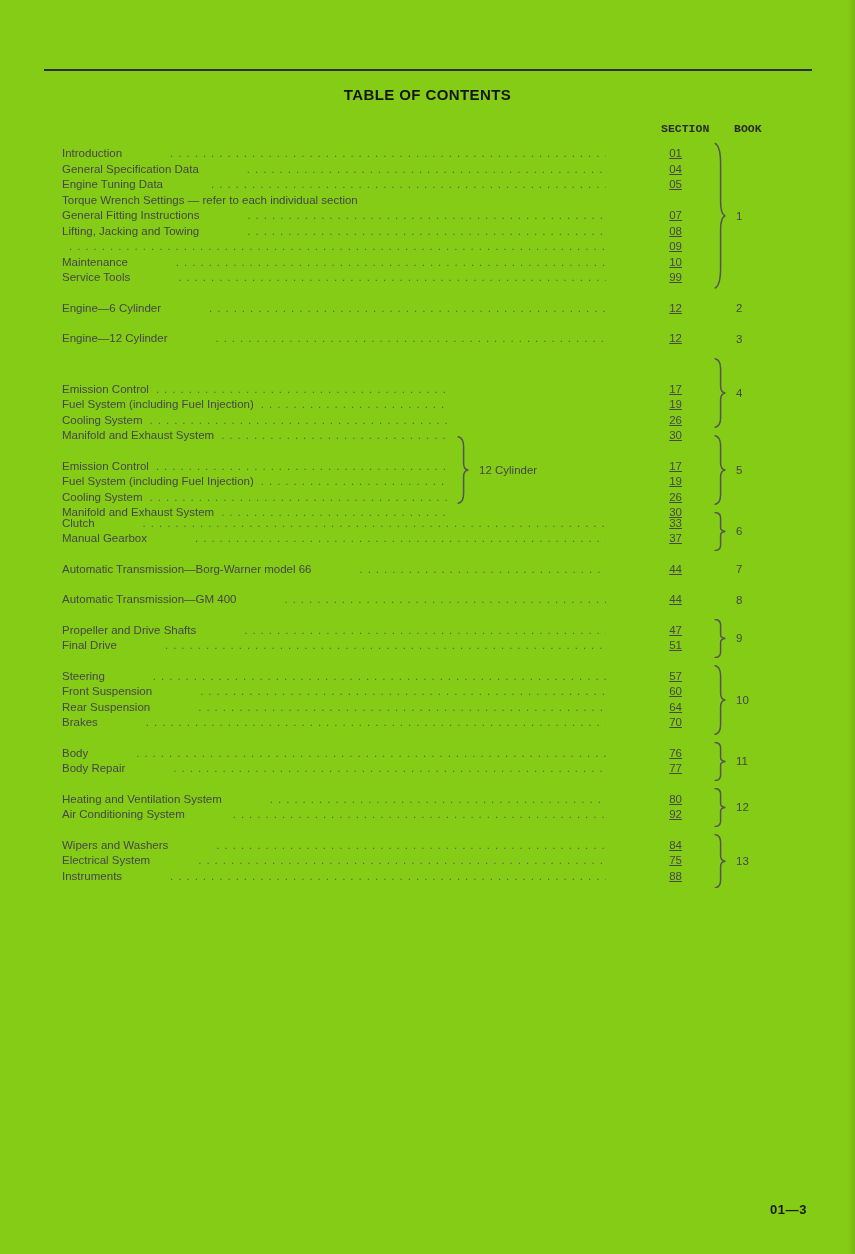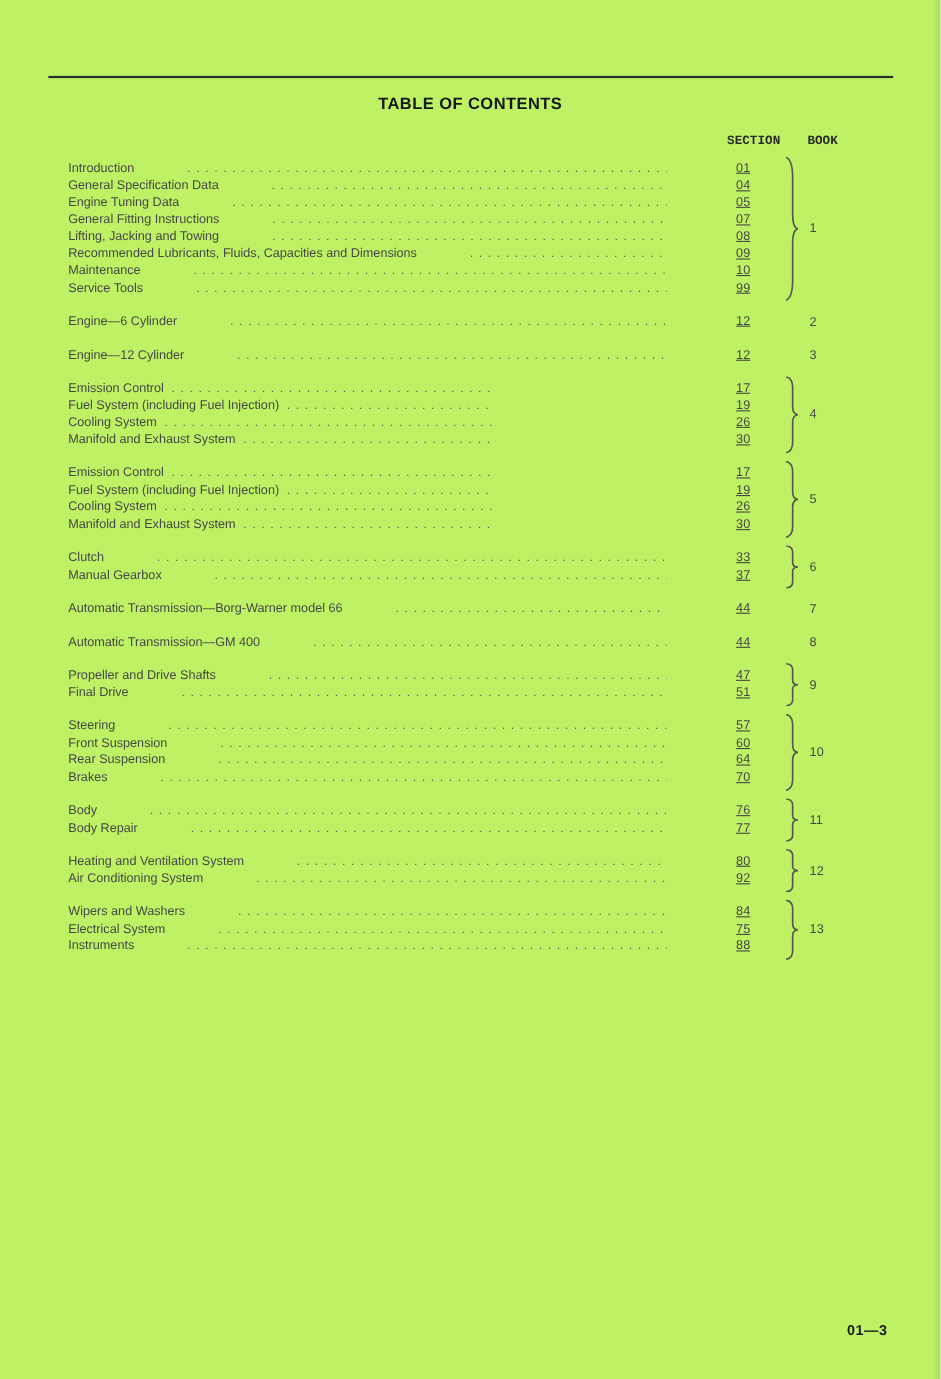--- a/index.html
+++ b/index.html
@@ -1,20 +1,20 @@
 <!DOCTYPE html>
 <html><head>
 <meta charset="utf-8">
 <style>
   html,body { margin:0; padding:0; background:#e9e9e7; }
   .page {
     position:relative;
     width:855px; height:1254px;
     margin:0 auto;
-    background:#bef264;
+    background:#84cc16;
     font-family:"Liberation Sans", sans-serif;
     color:#474747;
     overflow:hidden;
   }
   .page::after{
     content:""; position:absolute; top:0; right:0; width:7px; height:100%;
     background:linear-gradient(to right, rgba(0,0,0,0), rgba(0,0,0,0.10));
     pointer-events:none;
   }
   .top-rule{
@@ -50,21 +50,21 @@
     flex:1 1 0; min-width:0; overflow:hidden;
     white-space:nowrap;
     margin:0 5px 0 7px;
     letter-spacing:5px;
     color:#606060;
   }
   .sec{ flex:0 0 30px; text-align:right;text-decoration:underline; }
   .spacer{ flex:1 1 0; }
 
   
-  .cell1{ flex:0 0 393px; display:flex; align-items:center; min-width:0; }
+  .cell1{ flex:0 0 393px; display:flex; align-items:center; min-width:0;margin-top:20px; }
   .cell1 .leader{ flex:1 1 0; }
 
   .cluster{
     position:absolute; left:395px; top:-3px; height:calc(100% + 6px);
     display:flex; align-items:center;
   }
   .cluster .clabel{ margin-left:10px; font-size:11.5px; color:#474747; white-space:nowrap; }
 
   .book-assy{
     position:absolute; left:652px; top:-4px; height:calc(100% + 8px);
@@ -102,31 +102,33 @@
           <span class="lbl">General Specification Data</span>
           <span class="leader">........................................................................................................................................................................................................</span>
           <span class="sec">04</span>
         </div>
         <div class="row">
           <span class="lbl">Engine Tuning Data</span>
           <span class="leader">........................................................................................................................................................................................................</span>
           <span class="sec">05</span>
         </div>
         <div class="row">
+          <span class="lbl">Torque Wrench Settings — refer to each individual section</span>
+        </div>
+        <div class="row">
           <span class="lbl">General Fitting Instructions</span>
           <span class="leader">........................................................................................................................................................................................................</span>
           <span class="sec">07</span>
         </div>
         <div class="row">
           <span class="lbl">Lifting, Jacking and Towing</span>
           <span class="leader">........................................................................................................................................................................................................</span>
           <span class="sec">08</span>
         </div>
         <div class="row">
-          <span class="lbl">Recommended Lubricants, Fluids, Capacities and Dimensions</span>
           <span class="leader">........................................................................................................................................................................................................</span>
           <span class="sec">09</span>
         </div>
         <div class="row">
           <span class="lbl">Maintenance</span>
           <span class="leader">........................................................................................................................................................................................................</span>
           <span class="sec">10</span>
         </div>
         <div class="row">
           <span class="lbl">Service Tools</span>
@@ -228,20 +230,26 @@
           <span class="sec">26</span>
         </div>
         <div class="row">
           <span class="cell1">
             <span class="lbl">Manifold and Exhaust System</span>
             <span class="leader">........................................................................................................................</span>
           </span>
           <span class="spacer"></span>
           <span class="sec">30</span>
         </div>
+        <div class="cluster">
+          <svg class="brace" viewBox="0 0 20 100" preserveAspectRatio="none">
+            <path d="M2 1 C9 2.5 11 7 11 15 L11 40 C11 46 13 49.5 19 50 C13 50.5 11 54 11 60 L11 85 C11 93 9 97.5 2 99" fill="none" stroke="#555555" stroke-width="1.5" vector-effect="non-scaling-stroke" stroke-linecap="round"></path>
+          </svg>
+          <span class="clabel">12 Cylinder</span>
+        </div>
         <div class="book-assy">
           <svg class="brace" viewBox="0 0 20 100" preserveAspectRatio="none">
             <path d="M2 1 C9 2.5 11 7 11 15 L11 40 C11 46 13 49.5 19 50 C13 50.5 11 54 11 60 L11 85 C11 93 9 97.5 2 99" fill="none" stroke="#555555" stroke-width="1.5" vector-effect="non-scaling-stroke" stroke-linecap="round"></path>
           </svg>
           <span class="book-num">5</span>
         </div>
       </div>
       <div class="group">
         <div class="row">
           <span class="lbl">Clutch</span>

